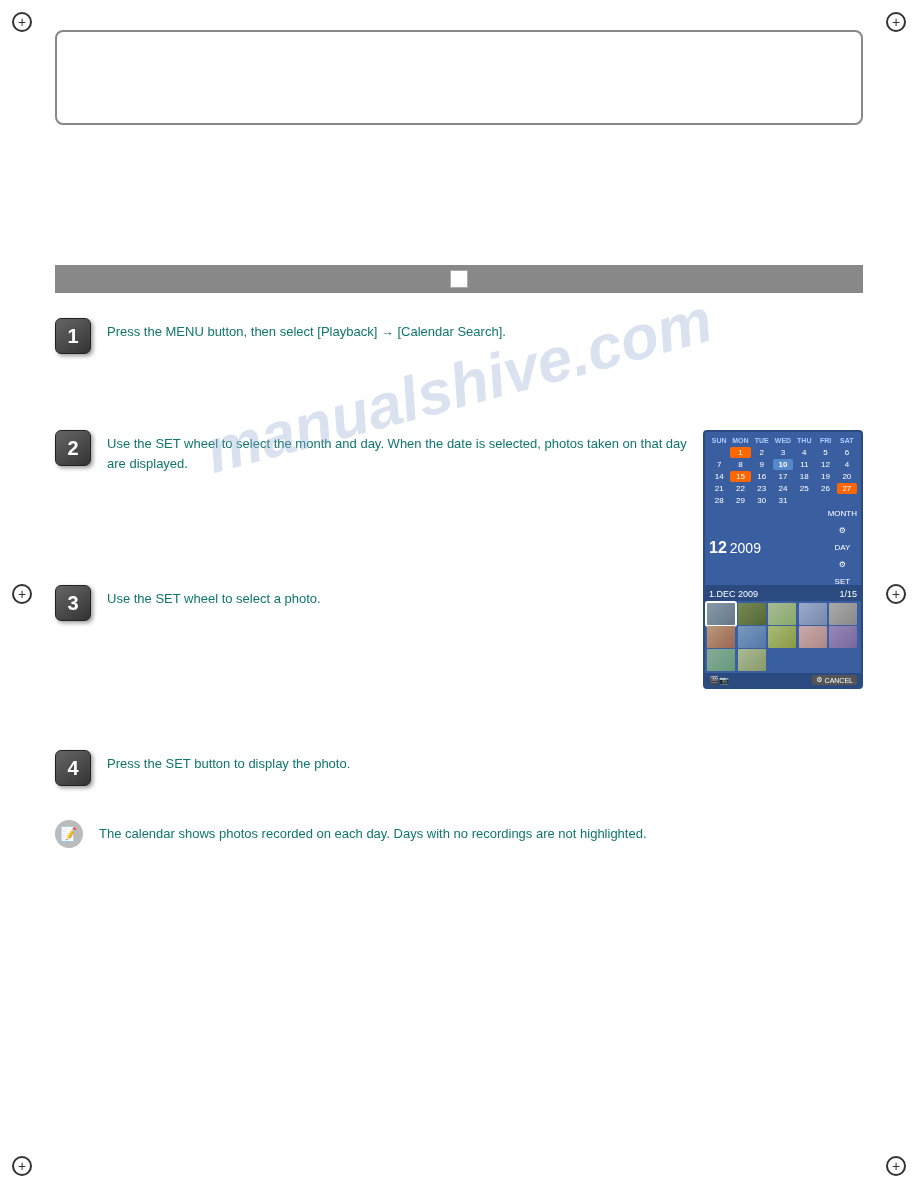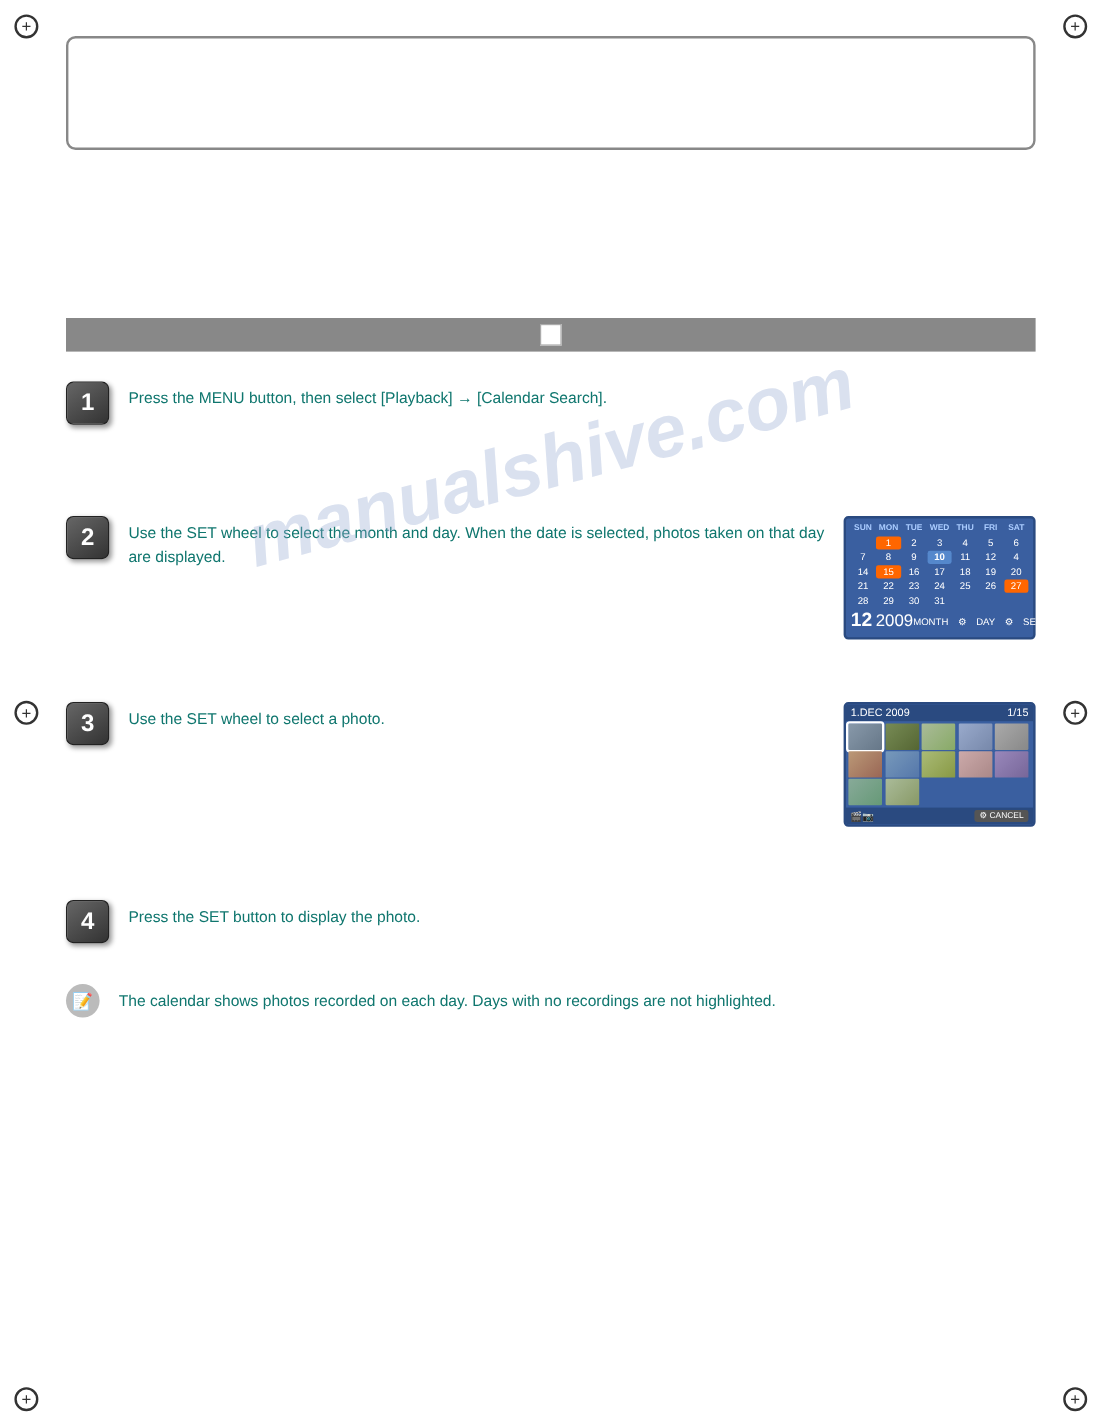--- a/index.html
+++ b/index.html
@@ -178,20 +178,21 @@
       font-weight: bold;
     }
     .cal-footer-year {
       font-size: 14px;
     }
     .cal-nav {
       display: flex;
       align-items: center;
       gap: 8px;
       font-size: 8px;
+      flex-direction: column;
     }
 
     
     .photo-widget {
       width: 160px;
       background: #3a5fa0;
       border: 2px solid #2a4a80;
       border-radius: 4px;
       overflow: hidden;
     }

